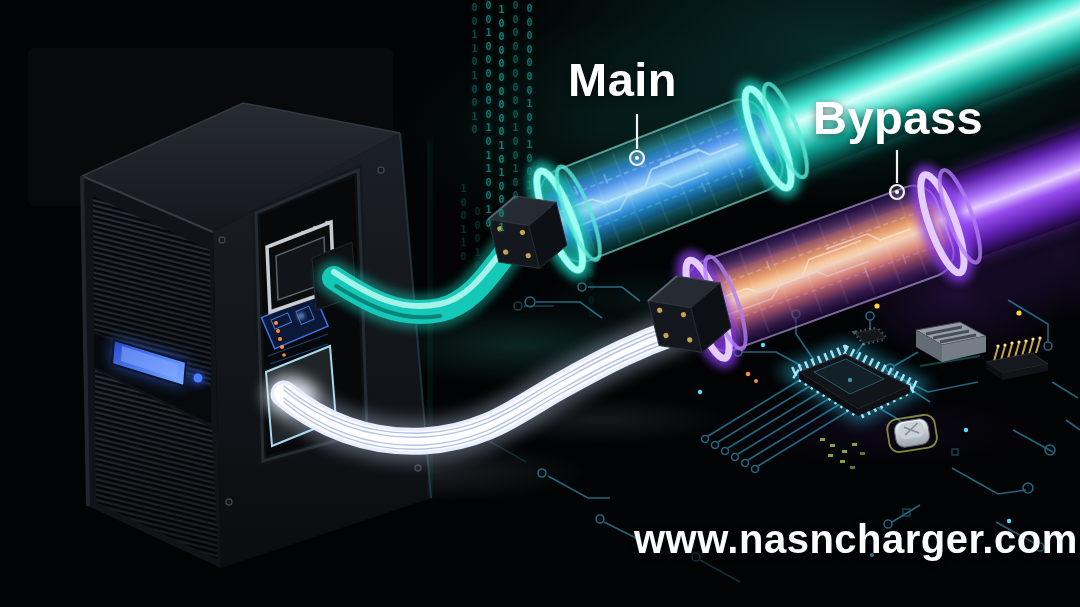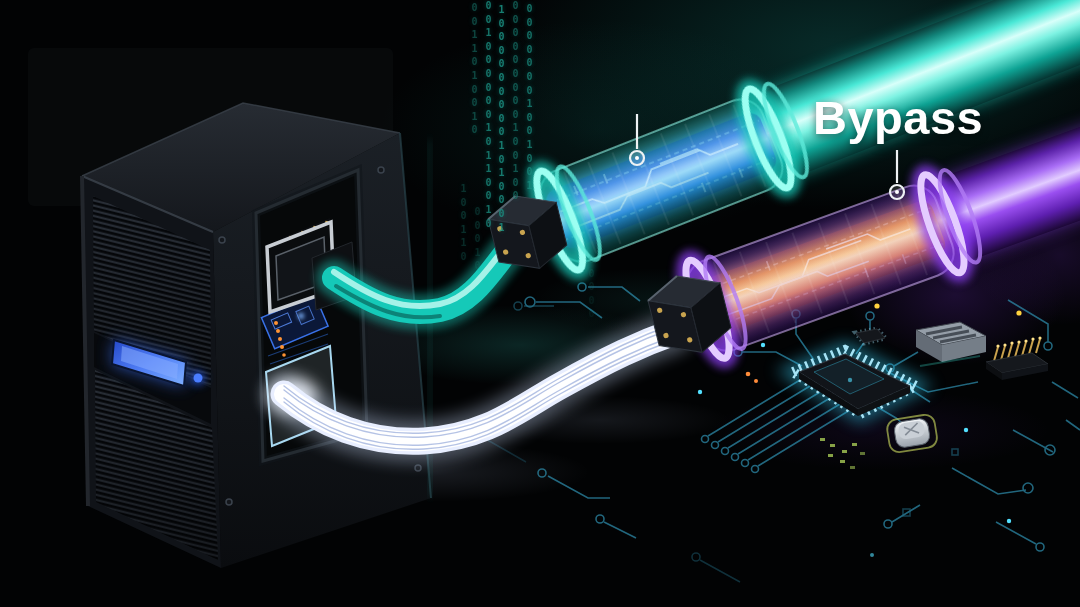--- a/index.html
+++ b/index.html
@@ -504,14 +504,16 @@
     <span class="bin-col c0">0011010010</span>
     <span class="bin-col c1">00100000010110010</span>
     <span class="bin-col c2">10000000001010001</span>
     <span class="bin-col c3">000000000100100</span>
     <span class="bin-col c4">00000001001001</span>
     <span class="bin-col c5">100110</span>
     <span class="bin-col c6">00010</span>
     <span class="bin-col c7">00000</span>
   </div>
 
+  <div class="label label-main">Main</div>
   <div class="label label-bypass">Bypass</div>
+  <div class="url-label">www.nasncharger.com</div>
 </div>
 
 </body></html>

